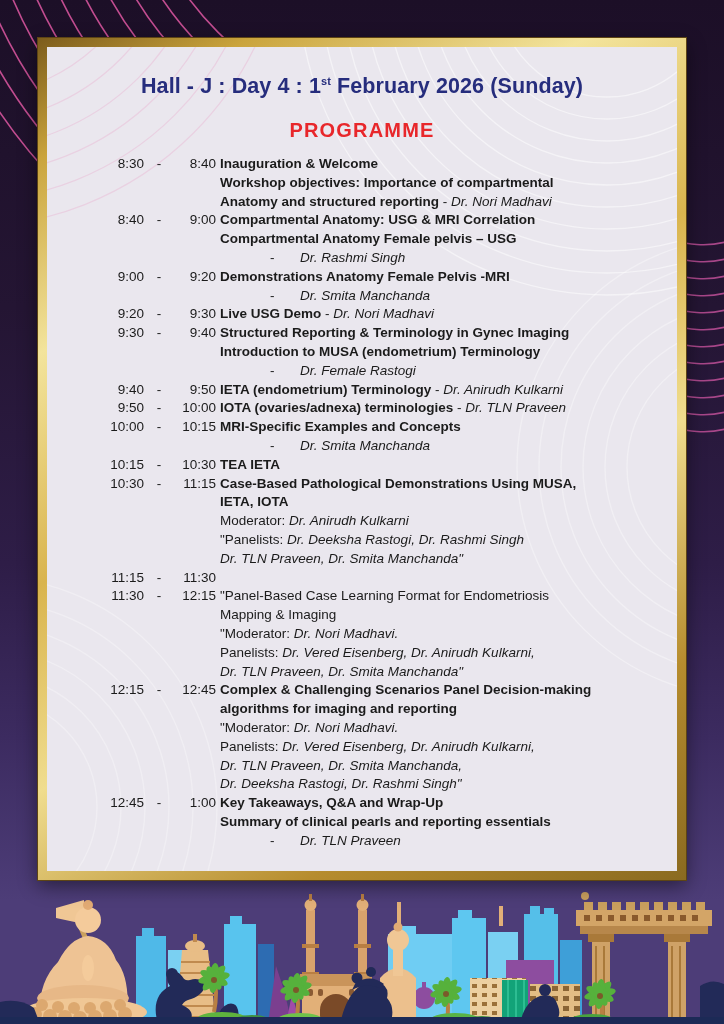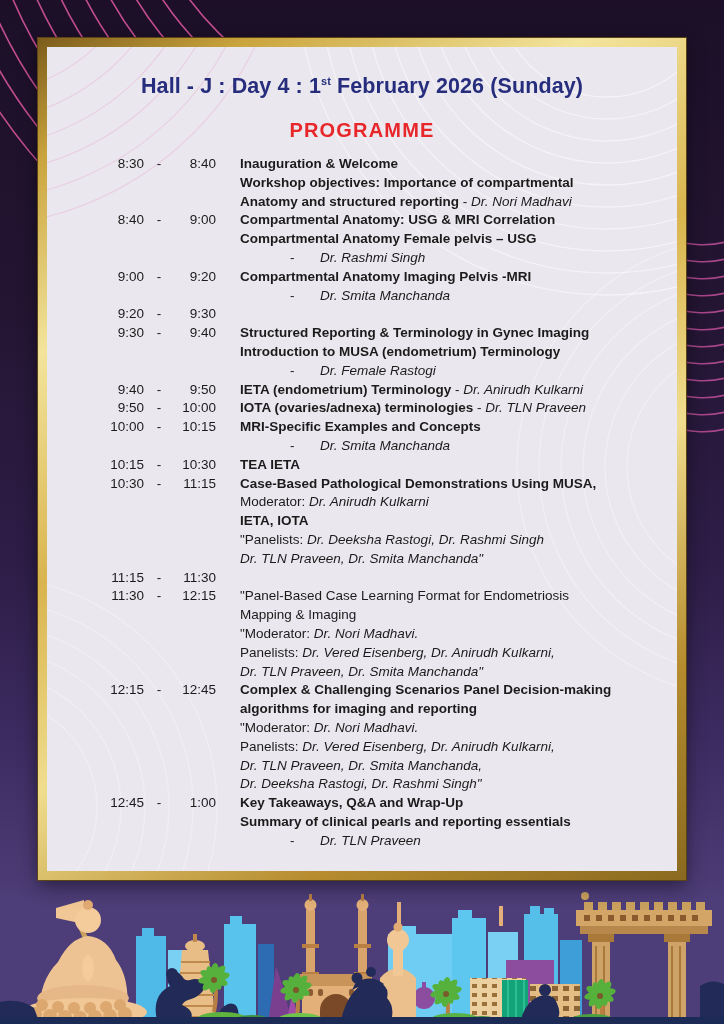--- a/index.html
+++ b/index.html
@@ -27,21 +27,21 @@
   .hall-title sup{font-size:11px;vertical-align:super;}
   .programme{
     margin:20px 0 0 0;text-align:center;color:#e8272b;font-size:20px;font-weight:700;letter-spacing:1.2px;
   }
   .schedule{margin-top:13px;font-size:13.5px;line-height:18.8px;color:#1b1b1b;}
   .row{display:flex;align-items:flex-start;}
   .times{display:flex;flex:0 0 169px;white-space:nowrap;justify-content:flex-end;}
   .t-start{display:inline-block;width:97px;text-align:right;}
   .t-dash{display:inline-block;width:30px;text-align:center;}
   .t-end{display:inline-block;width:42px;text-align:right;}
-  .content{margin-left:24px;flex:1 1 auto;min-width:0;}
+  .content{margin-left:4px;flex:1 1 auto;min-width:0;}
   .line{white-space:nowrap;}
   .seg-bold{font-weight:700;}
   .seg-regular{font-weight:400;}
   .seg-italic{font-style:italic;font-weight:400;}
   .bullet{display:inline-block;width:30px;margin-left:50px;}
   .footer-skyline{position:absolute;left:0;bottom:0;z-index:1;}
 </style>
 </head>
 <body>
 
@@ -150,29 +150,32 @@
                 <div class="line"><span class="bullet">-</span><span class="seg seg-italic">Dr. Rashmi Singh</span></div>
               </div>
             </div>
             <div class="row">
               <div class="times">
                 <span class="t-start">9:00</span>
                 <span class="t-dash">-</span>
                 <span class="t-end">9:20</span>
               </div>
               <div class="content">
-                <div class="line"><span class="seg seg-bold">Compartmental Anatomy Imaging Pelvis -MRI</span></div>
+                <div class="line"><span class="seg seg-bold">Demonstrations Anatomy Female Pelvis -MRI</span></div>
                 <div class="line"><span class="bullet">-</span><span class="seg seg-italic">Dr. Smita Manchanda</span></div>
               </div>
             </div>
             <div class="row">
               <div class="times">
                 <span class="t-start">9:20</span>
                 <span class="t-dash">-</span>
                 <span class="t-end">9:30</span>
+              </div>
+              <div class="content">
+                <div class="line"><span class="seg seg-bold">Live USG Demo</span><span class="seg seg-regular"> - </span><span class="seg seg-italic">Dr. Nori Madhavi</span></div>
               </div>
             </div>
             <div class="row">
               <div class="times">
                 <span class="t-start">9:30</span>
                 <span class="t-dash">-</span>
                 <span class="t-end">9:40</span>
               </div>
               <div class="content">
                 <div class="line"><span class="seg seg-bold">Structured Reporting &amp; Terminology in Gynec Imaging</span></div>
@@ -222,22 +225,22 @@
               </div>
             </div>
             <div class="row">
               <div class="times">
                 <span class="t-start">10:30</span>
                 <span class="t-dash">-</span>
                 <span class="t-end">11:15</span>
               </div>
               <div class="content">
                 <div class="line"><span class="seg seg-bold">Case-Based Pathological Demonstrations Using MUSA,</span></div>
+                <div class="line"><span class="seg seg-bold">IETA, IOTA</span></div>
                 <div class="line"><span class="seg seg-regular">Moderator: </span><span class="seg seg-italic">Dr. Anirudh Kulkarni</span></div>
-                <div class="line"><span class="seg seg-bold">IETA, IOTA</span></div>
                 <div class="line"><span class="seg seg-regular">"Panelists: </span><span class="seg seg-italic">Dr. Deeksha Rastogi, Dr. Rashmi Singh</span></div>
                 <div class="line"><span class="seg seg-italic">Dr. TLN Praveen, Dr. Smita Manchanda"</span></div>
               </div>
             </div>
             <div class="row">
               <div class="times">
                 <span class="t-start">11:15</span>
                 <span class="t-dash">-</span>
                 <span class="t-end">11:30</span>
               </div>

